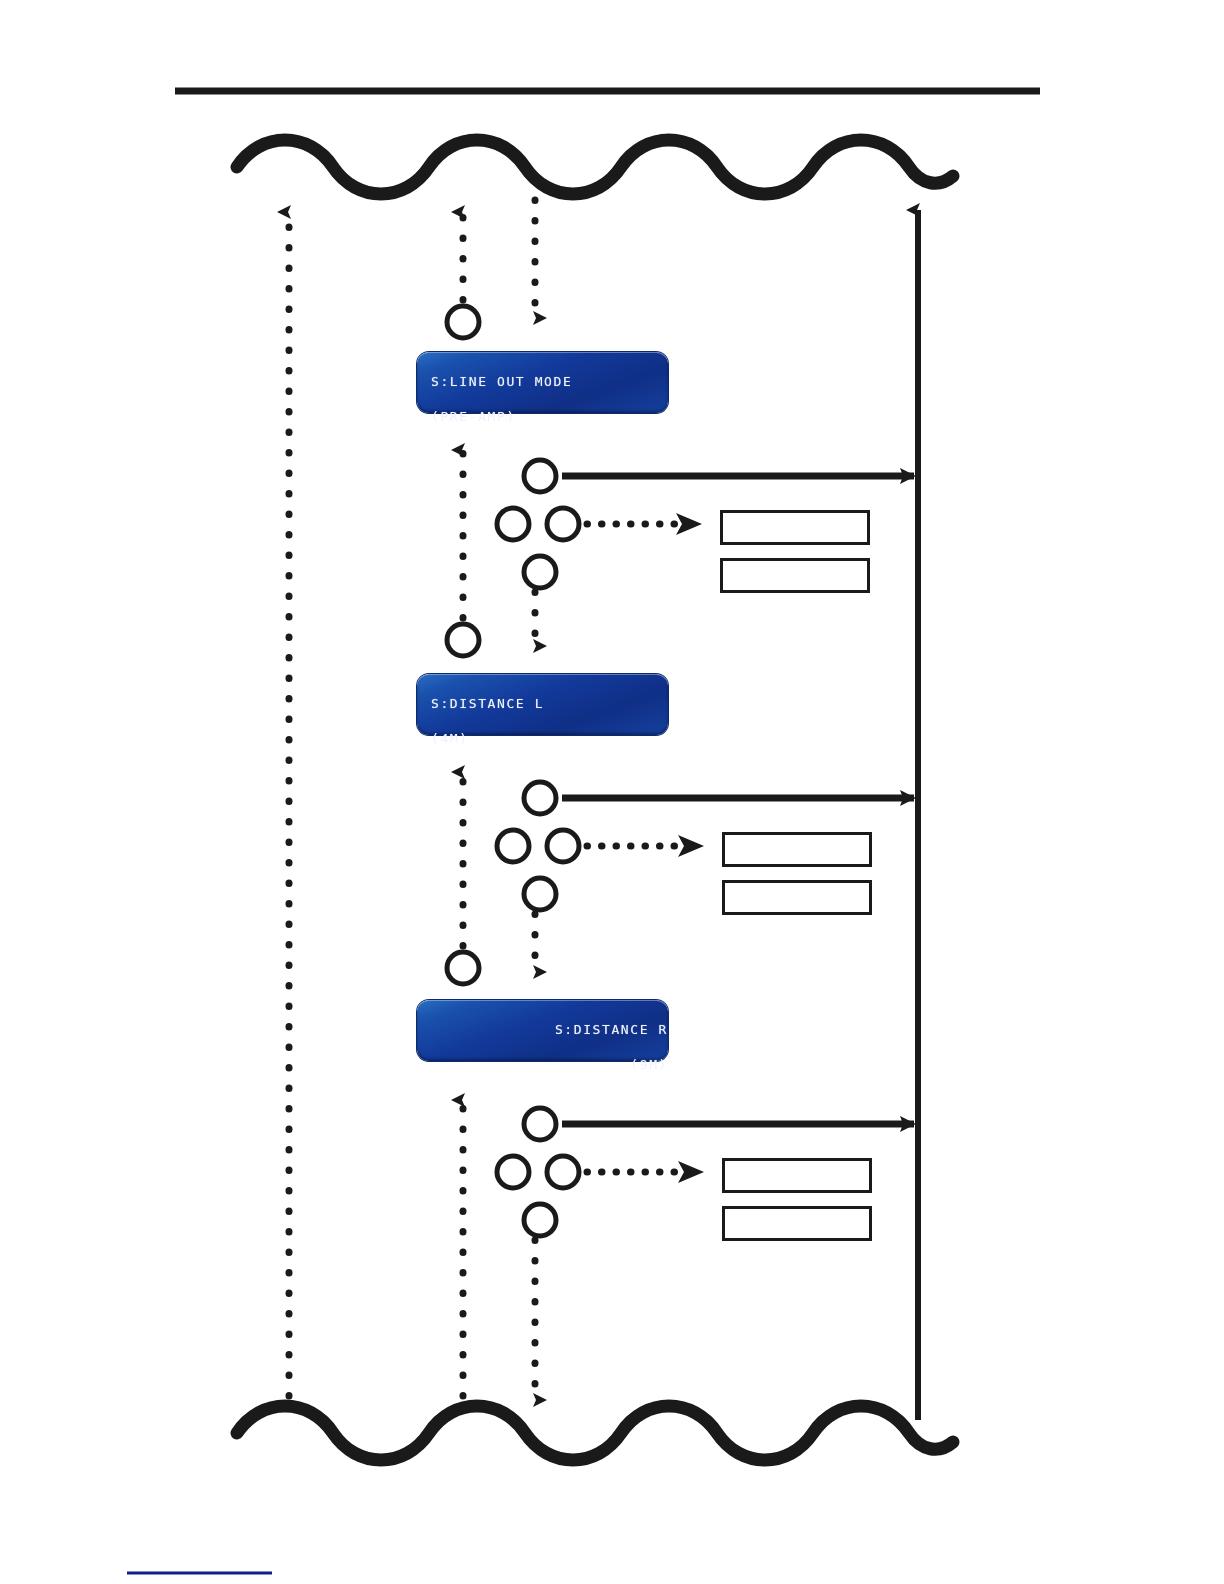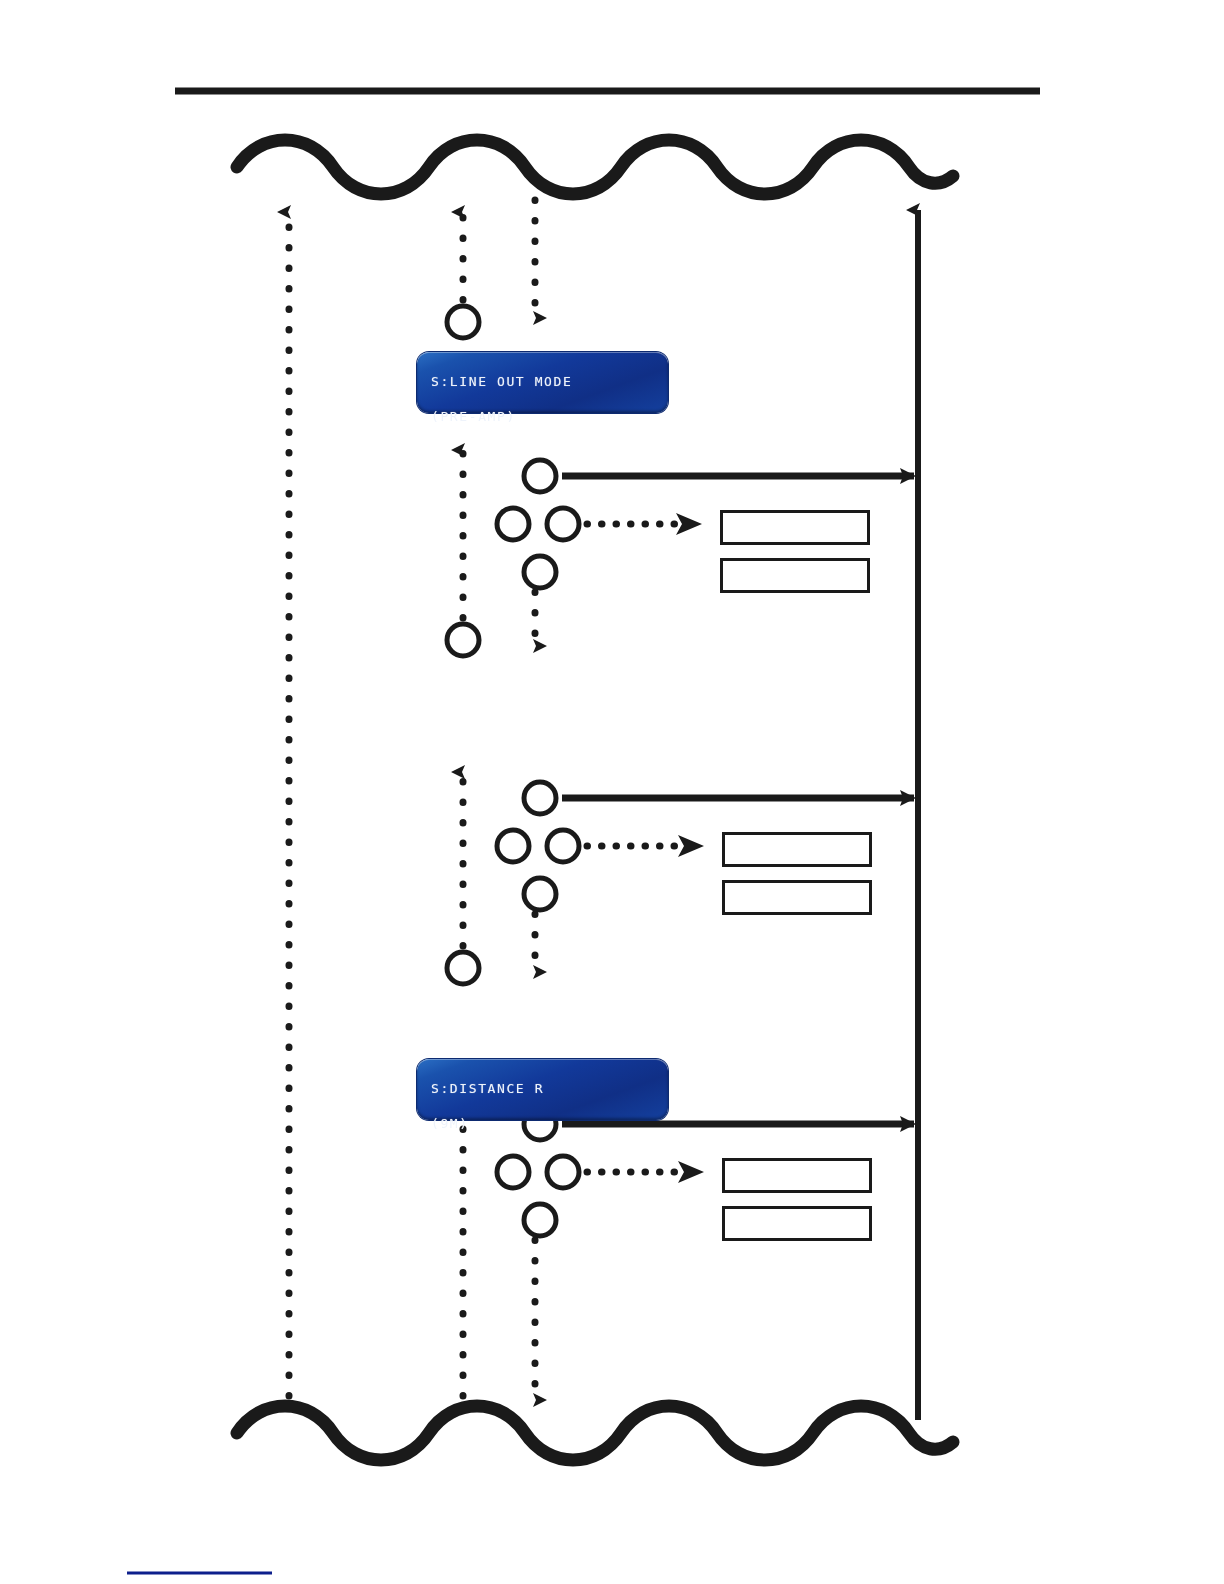--- a/index.html
+++ b/index.html
@@ -28,21 +28,21 @@
     font-family:"DejaVu Sans Mono","Liberation Mono",monospace;
     font-size:13px;
     letter-spacing:1.6px;
     line-height:25px;
     white-space:pre;
     text-shadow:0 0 1px rgba(255,255,255,.5);
     margin-top:10px;
   }
   #lcd1{left:417px;top:352px;}
   #lcd2{left:417px;top:674px;}
-  #lcd3{left:417px;top:1059px;}
+  #lcd3{left:417px;top:1000px;text-align:right;}
 
   
   .note-box{
     position:absolute;
     width:150px;height:35px;
     border:3px solid #1a1a1a;
     background:#ffffff;
     box-sizing:border-box;
   }
 </style>
@@ -140,20 +140,24 @@
     </g>
 
     <line x1="127" y1="1573" x2="272" y2="1573" stroke="#0d1f8c" stroke-width="3"></line>
   </svg>
 
   <div class="lcd" id="lcd1">
     <div class="line">S:LINE OUT MODE</div>
     <div class="line">(PRE-AMP)</div>
   </div>
 
+  <div class="lcd" id="lcd2">
+    <div class="line">S:DISTANCE L</div>
+    <div class="line">(4M)</div>
+  </div>
 
   <div class="lcd" id="lcd3">
     <div class="line">S:DISTANCE R</div>
     <div class="line">(9M)</div>
   </div>
 
   <div class="note-box" style="left:720px;top:510px;"></div>
   <div class="note-box" style="left:720px;top:558px;"></div>
 
   <div class="note-box" style="left:722px;top:832px;"></div>

